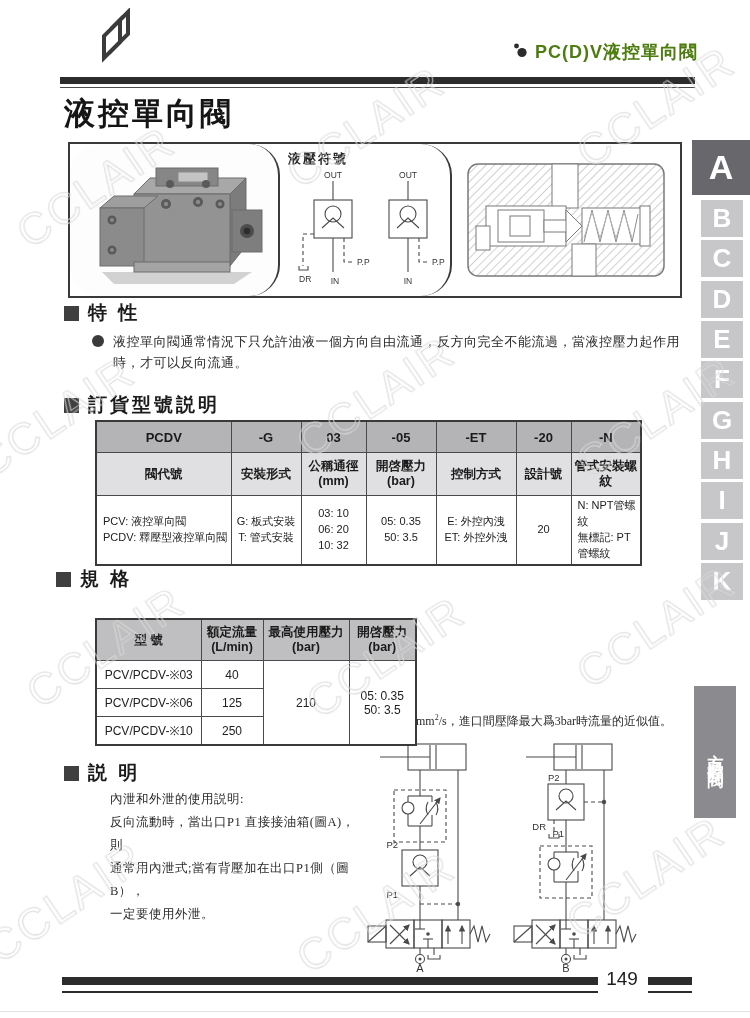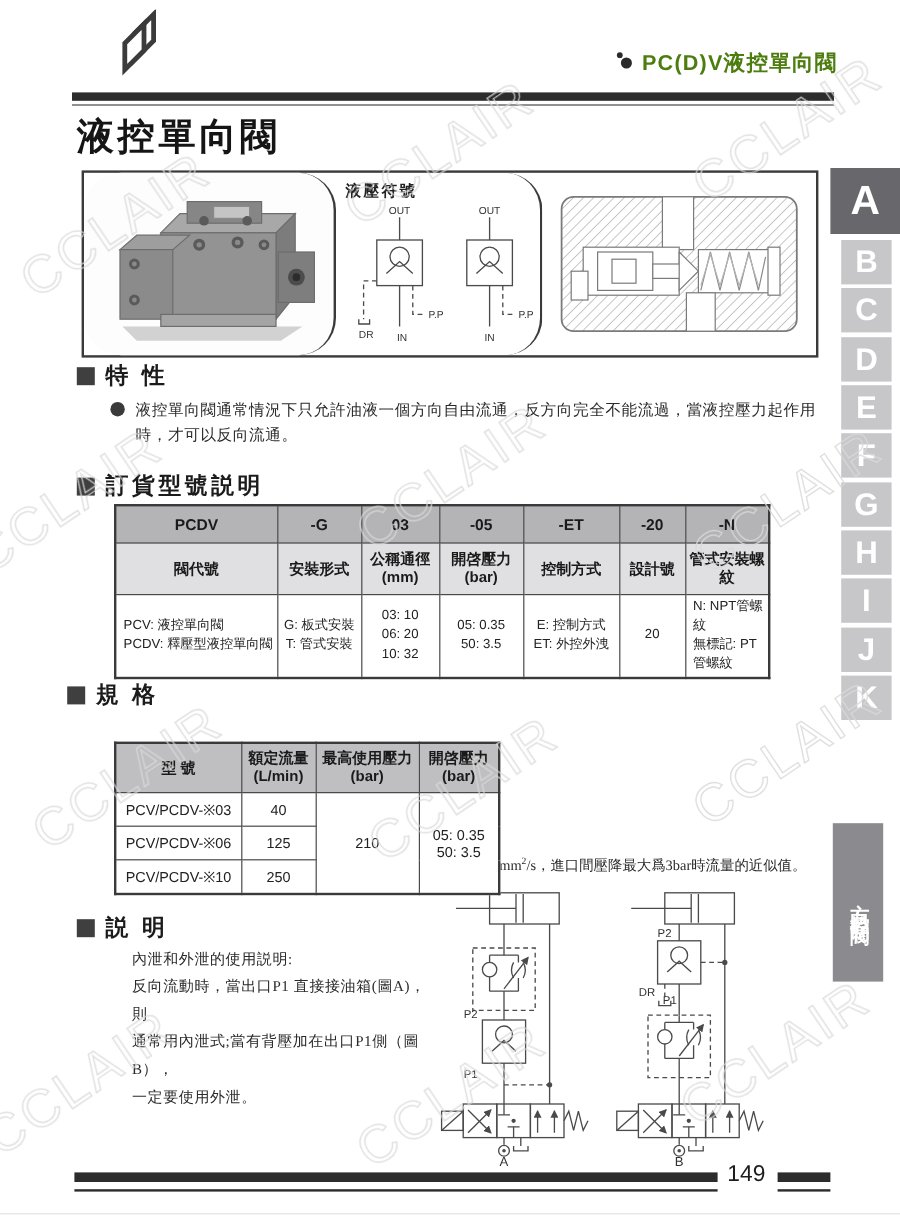--- a/index.html
+++ b/index.html
@@ -278,21 +278,21 @@
       <td>
             <div>03: 10</div>
             <div>06: 20</div>
             <div>10: 32</div>
           </td>
       <td>
             <div>05: 0.35</div>
             <div>50: 3.5</div>
           </td>
       <td>
-            <div>E: 控制方式</div>
+            <div>E: 外控內洩</div>
             <div>ET: 外控外洩</div>
           </td>
       <td>
             <div>20</div>
           </td>
       <td class="left">
             <div>N: NPT管螺紋</div>
             <div>無標記: PT管螺紋</div>
           </td>
     </tr>

